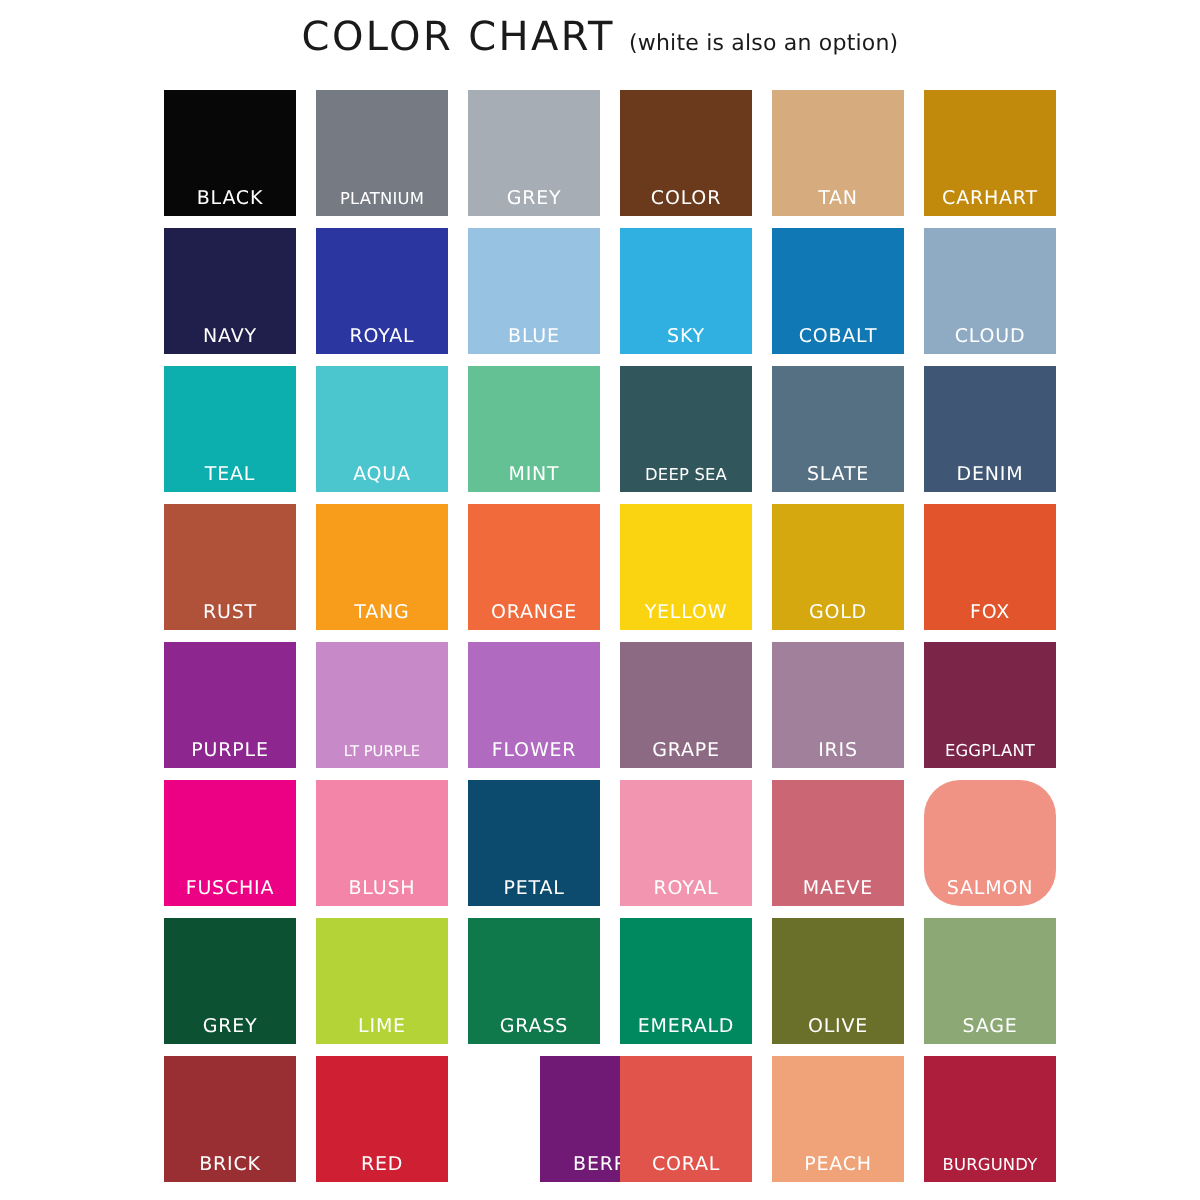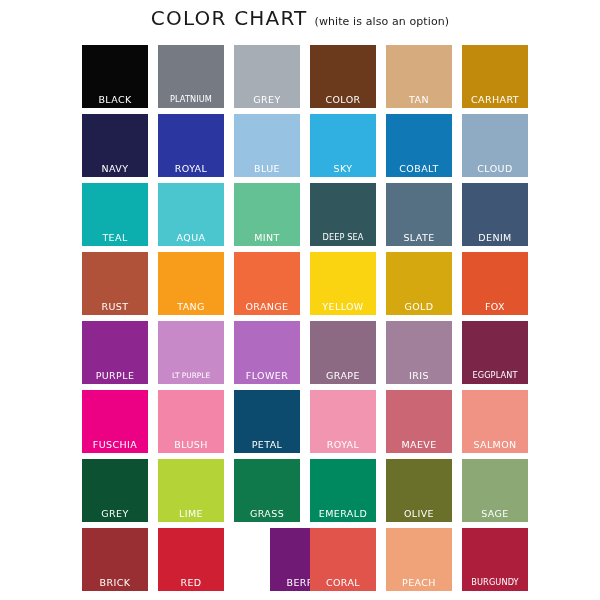--- a/index.html
+++ b/index.html
@@ -196,21 +196,21 @@
       </div>
       <div class="swatch" style="background-color: #0c4a6e;">
         <div class="swatch-label" style="color: rgb(255, 255, 255);">PETAL</div>
       </div>
       <div class="swatch" style="background-color: rgb(241, 149, 176);">
         <div class="swatch-label" style="color: rgb(255, 255, 255);">ROYAL</div>
       </div>
       <div class="swatch" style="background-color: rgb(203, 102, 116);">
         <div class="swatch-label" style="color: rgb(255, 255, 255);">MAEVE</div>
       </div>
-      <div class="swatch" style="background-color: rgb(240, 147, 132);">
+      <div class="swatch" style="background-color: rgb(240, 147, 132); border-radius: 18px;">
         <div class="swatch-label" style="color: rgb(255, 255, 255);">SALMON</div>
       </div>
       <div class="swatch" style="background-color: rgb(12, 82, 50);">
         <div class="swatch-label" style="color: rgb(255, 255, 255);">GREY</div>
       </div>
       <div class="swatch" style="background-color: rgb(180, 211, 54);">
         <div class="swatch-label" style="color: rgb(255, 255, 255);">LIME</div>
       </div>
       <div class="swatch" style="background-color: rgb(16, 121, 75);">
         <div class="swatch-label" style="color: rgb(255, 255, 255);">GRASS</div>

